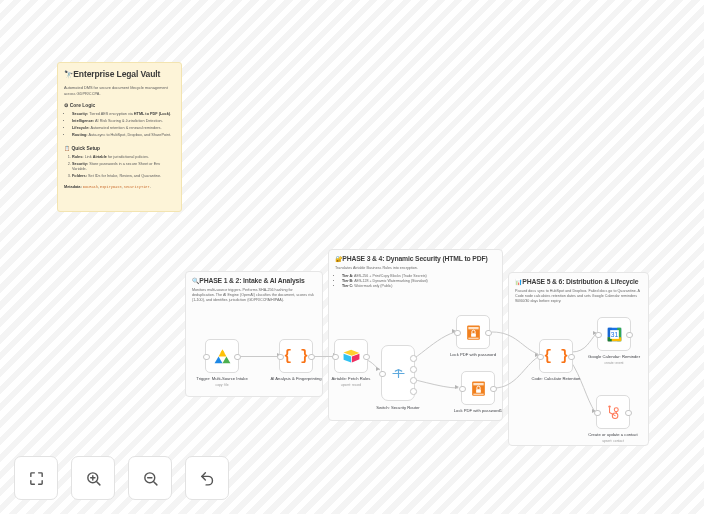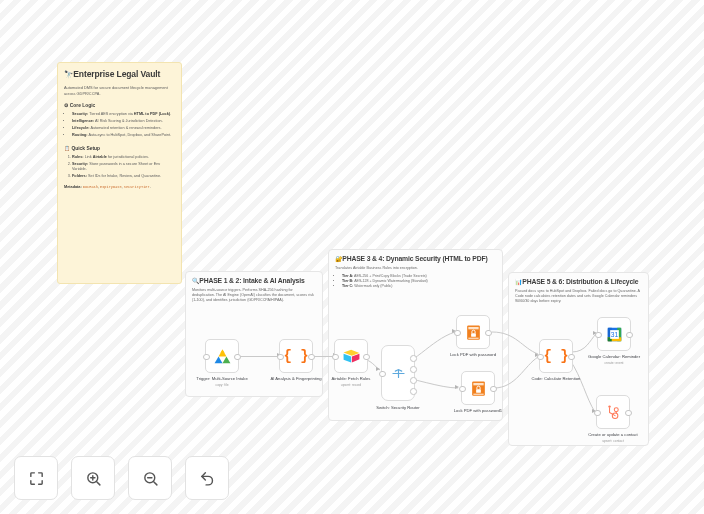--- a/index.html
+++ b/index.html
@@ -9,21 +9,21 @@
     background-color:#fbfbfb;
     background-image:repeating-linear-gradient(-45deg,
         #ffffff 0px,#ffffff 6px,#f4f4f4 6px,#f4f4f4 12px);
     position:relative;
     color:#4a4a4a;
   }
   #canvas{position:absolute;inset:0;}
 
   
   .sticky{
-    position:absolute;left:57px;top:62px;width:125px;height:222px;
+    position:absolute;left:57px;top:62px;width:125px;height:150px;
     background:#fdf4d8;border:1px solid #f3e4b0;border-radius:3px;
     padding:5px 6px 6px 6px;box-sizing:border-box;overflow:hidden;
   }
   .sticky h1{
     font-size:8.5px;line-height:10px;margin:1px 0 5px 0;font-weight:bold;
     color:#3a3a3a;letter-spacing:-.1px;
   }
   .sticky .ico{font-size:7.5px;}
   .sticky p{font-size:3.9px;line-height:5.6px;margin:0 0 6px 0;color:#5d5d5d;}
   .sticky h2{font-size:4.9px;line-height:7px;margin:0 0 3px 0;font-weight:bold;color:#3a3a3a;}

